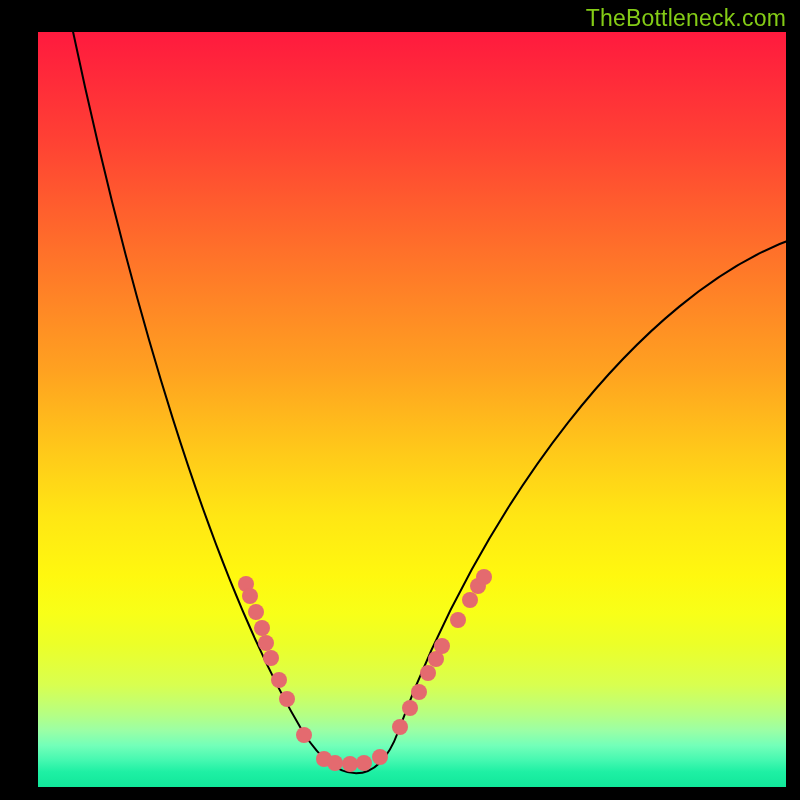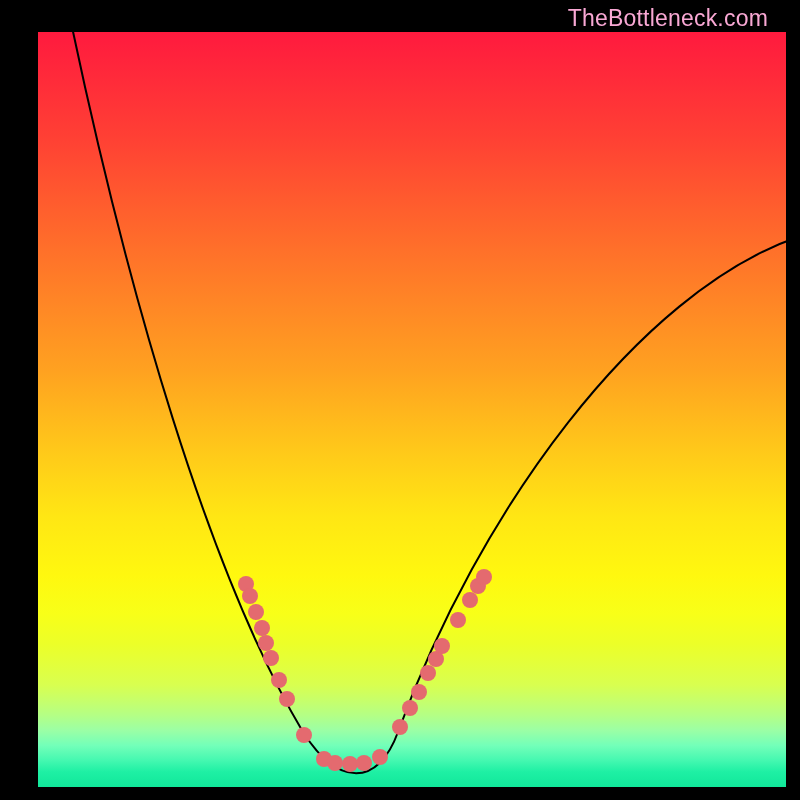--- a/index.html
+++ b/index.html
@@ -46,22 +46,22 @@
       #9bffa5 92.5%,
       #73ffb9 94.5%,
       #44f8b0 96.5%,
       #1ef0a4 98%,
       #11e79a 100%
     );
   }
   .watermark {
     position: absolute;
     top: 5px;
-    right: 32px;
-    color: #f9a8d4;
+    right: 14px;
+    color: #84cc16;
     font-size: 23px;
     font-weight: 400;
     letter-spacing: 0.2px;
     user-select: none;
     text-align: right;
   }
   svg.curve {
     position: absolute;
     left: 0;
     top: 0;

